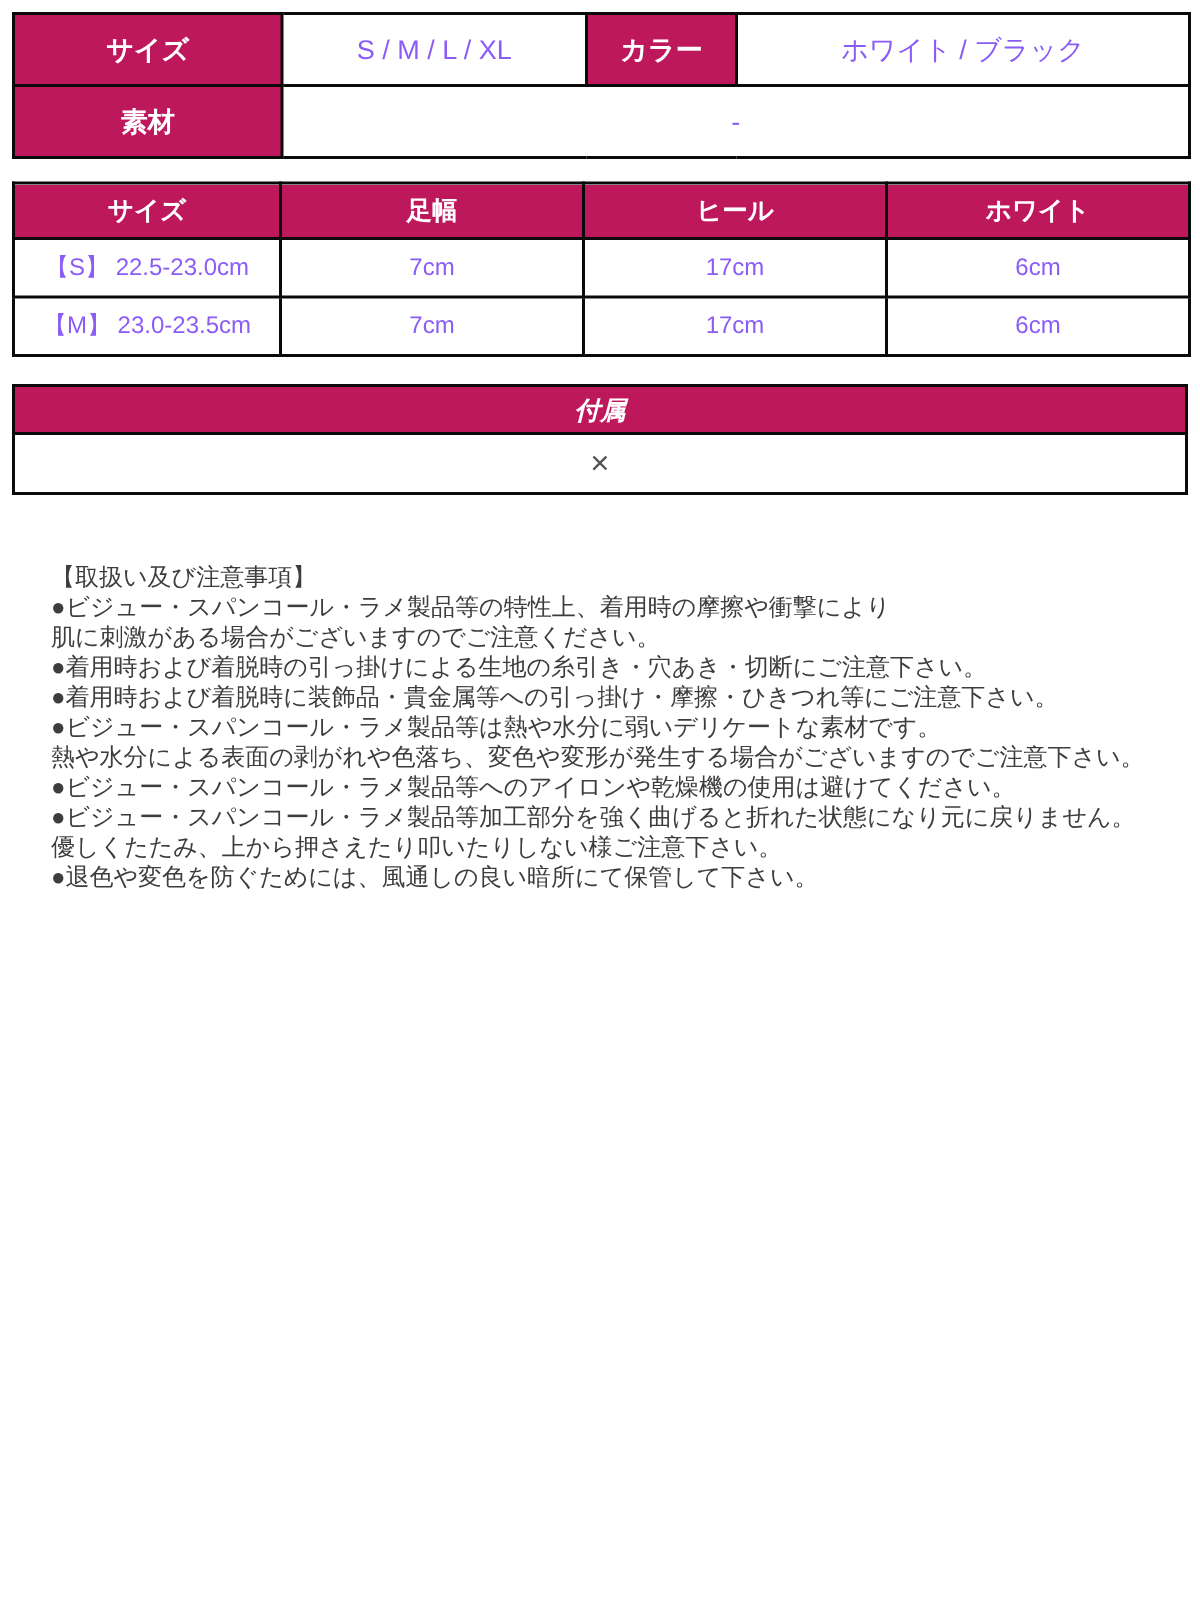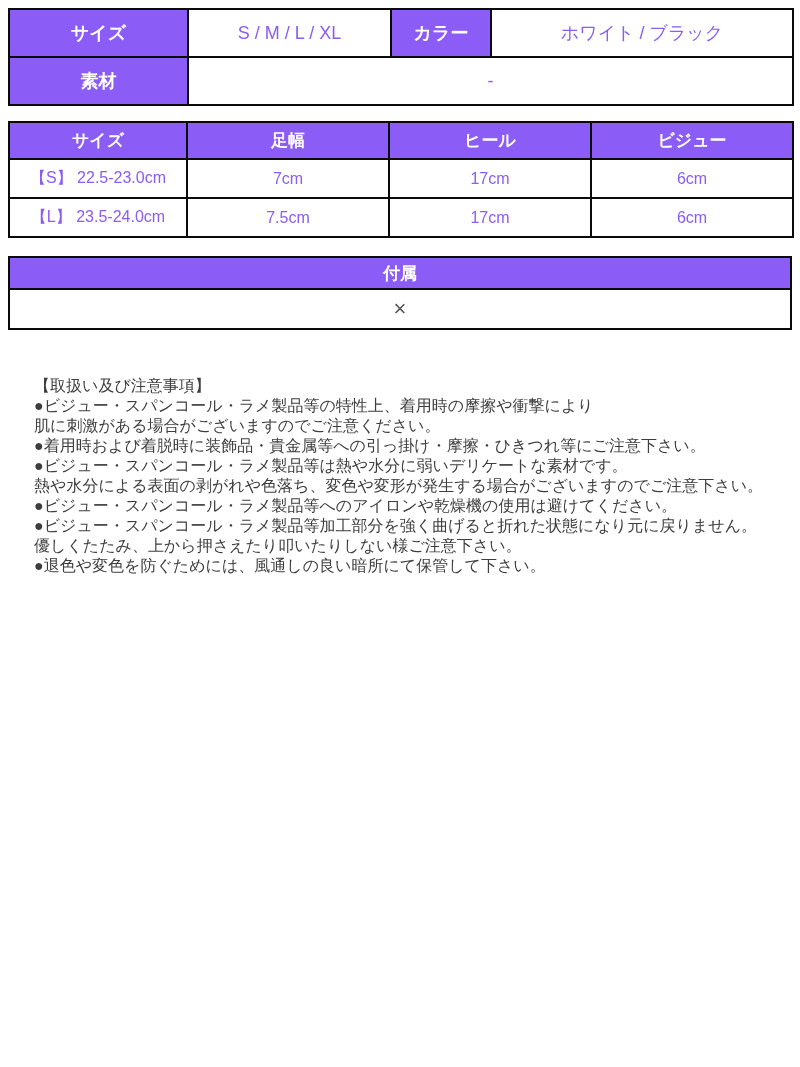--- a/index.html
+++ b/index.html
@@ -18,38 +18,38 @@
     margin-left: 8px;
   }
   td {
     border: 2px solid #0a0a0a;
     text-align: center;
     vertical-align: middle;
     color: #8b5cf6;
     overflow: hidden;
   }
   .th {
-    background: #8b5cf6;
+    background: #be185d;
     color: #ffffff;
     font-weight: bold;
     font-size: 17px;
   }
 
   
   .spec-table { margin-top: 8px; }
   .spec-table td { height: 48px; font-size: 18px; }
 
   
   .size-table { margin-top: 15px; }
   .size-table .hrow td { height: 37px; }
   .size-table .drow td { height: 39px; font-size: 16px; margin-left: 32px; }
 
   
   .acc-table { margin-top: 18px; }
-  .acc-table .hrow td { height: 32px; }
+  .acc-table .hrow td { height: 32px; font-style: italic; }
   .acc-table .vrow td { height: 40px; font-size: 22px; color: #555555; }
 
   
   .notes {
     margin-top: 46px;
     padding-left: 34px;
     font-size: 16px;
     line-height: 20px;
     color: #3d3d3d;
     white-space: nowrap;
@@ -87,31 +87,31 @@
         <col style="width:178px">
         <col style="width:202px">
         <col style="width:202px">
         <col style="width:202px">
       </colgroup>
     <tbody>
         <tr class="hrow">
       <td class="th">サイズ</td>
       <td class="th">足幅</td>
       <td class="th">ヒール</td>
-      <td class="th">ビジュー</td>
+      <td class="th">ホワイト</td>
     </tr>
     <tr class="drow">
       <td>【S】 22.5-23.0cm</td>
       <td>7cm</td>
       <td>17cm</td>
       <td>6cm</td>
     </tr>
     <tr class="drow">
-      <td>【L】 23.5-24.0cm</td>
-      <td>7.5cm</td>
+      <td>【M】 23.0-23.5cm</td>
+      <td>7cm</td>
       <td>17cm</td>
       <td>6cm</td>
     </tr>
   </tbody>
     </table>
 
   <table class="acc-table">
     <tbody>
         <tr class="hrow">
       <td class="th">付属</td>
@@ -119,20 +119,21 @@
     <tr class="vrow">
       <td>×</td>
     </tr>
   </tbody>
     </table>
 
   <div class="notes">
     <div>【取扱い及び注意事項】</div>
     <div>●ビジュー・スパンコール・ラメ製品等の特性上、着用時の摩擦や衝撃により</div>
     <div>肌に刺激がある場合がございますのでご注意ください。</div>
+    <div>●着用時および着脱時の引っ掛けによる生地の糸引き・穴あき・切断にご注意下さい。</div>
     <div>●着用時および着脱時に装飾品・貴金属等への引っ掛け・摩擦・ひきつれ等にご注意下さい。</div>
     <div>●ビジュー・スパンコール・ラメ製品等は熱や水分に弱いデリケートな素材です。</div>
     <div>熱や水分による表面の剥がれや色落ち、変色や変形が発生する場合がございますのでご注意下さい。</div>
     <div>●ビジュー・スパンコール・ラメ製品等へのアイロンや乾燥機の使用は避けてください。</div>
     <div>●ビジュー・スパンコール・ラメ製品等加工部分を強く曲げると折れた状態になり元に戻りません。</div>
     <div>優しくたたみ、上から押さえたり叩いたりしない様ご注意下さい。</div>
     <div>●退色や変色を防ぐためには、風通しの良い暗所にて保管して下さい。</div>
   </div>
 
 </div>

